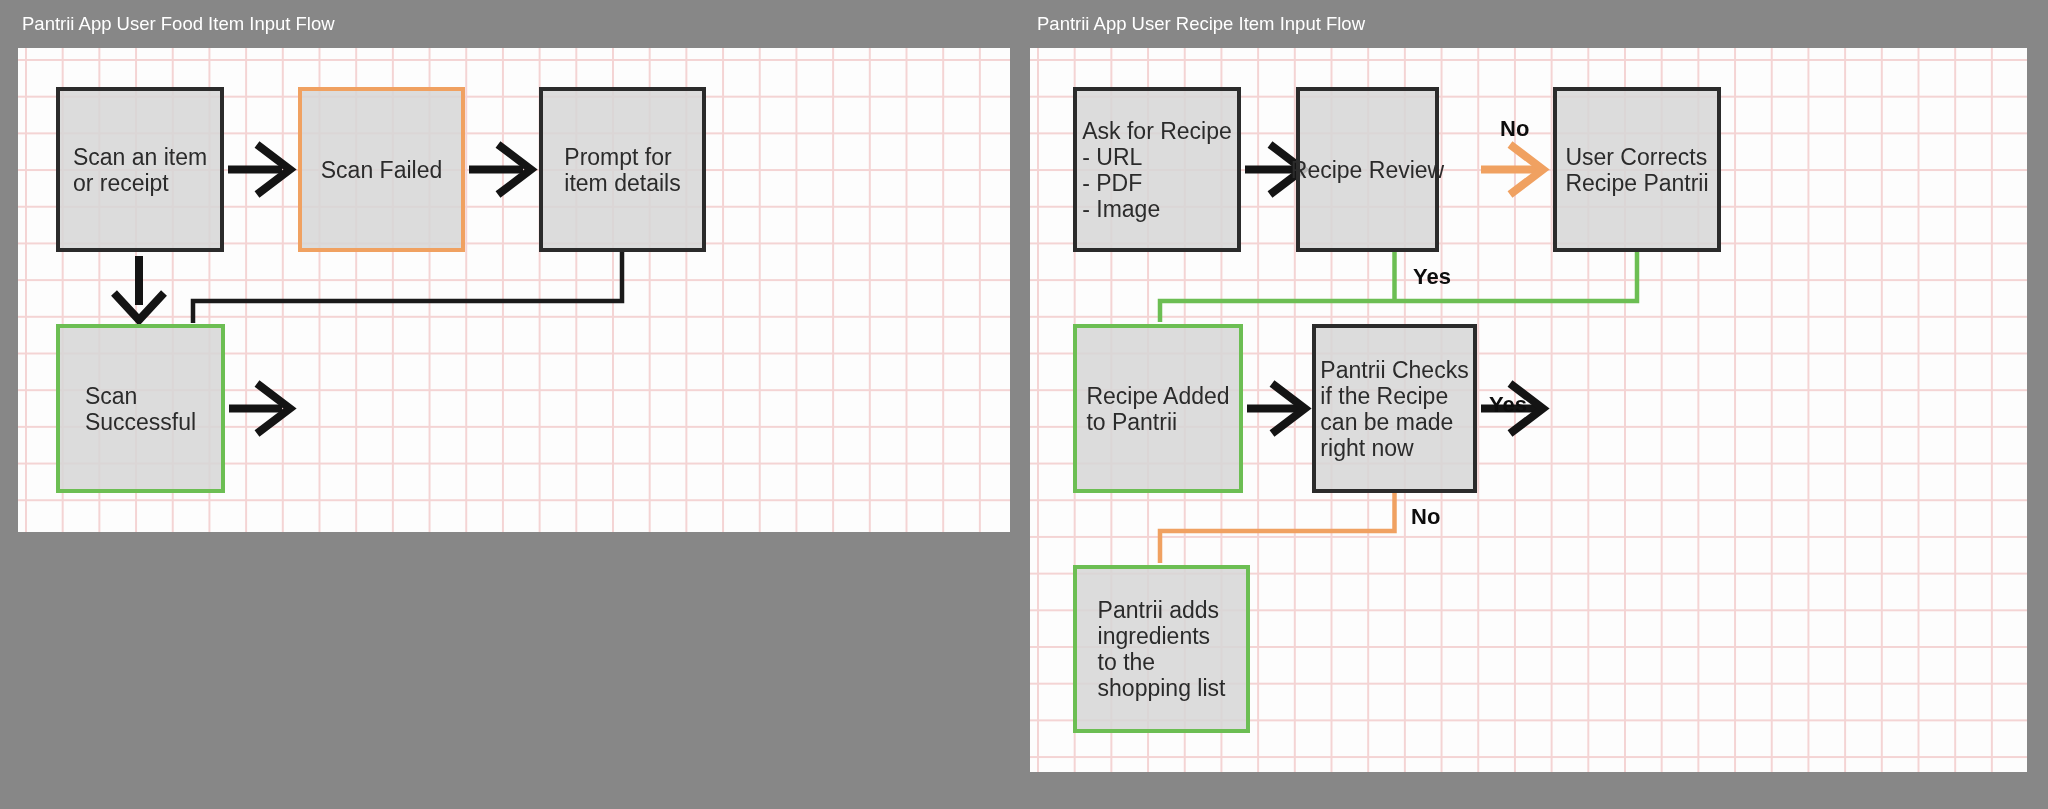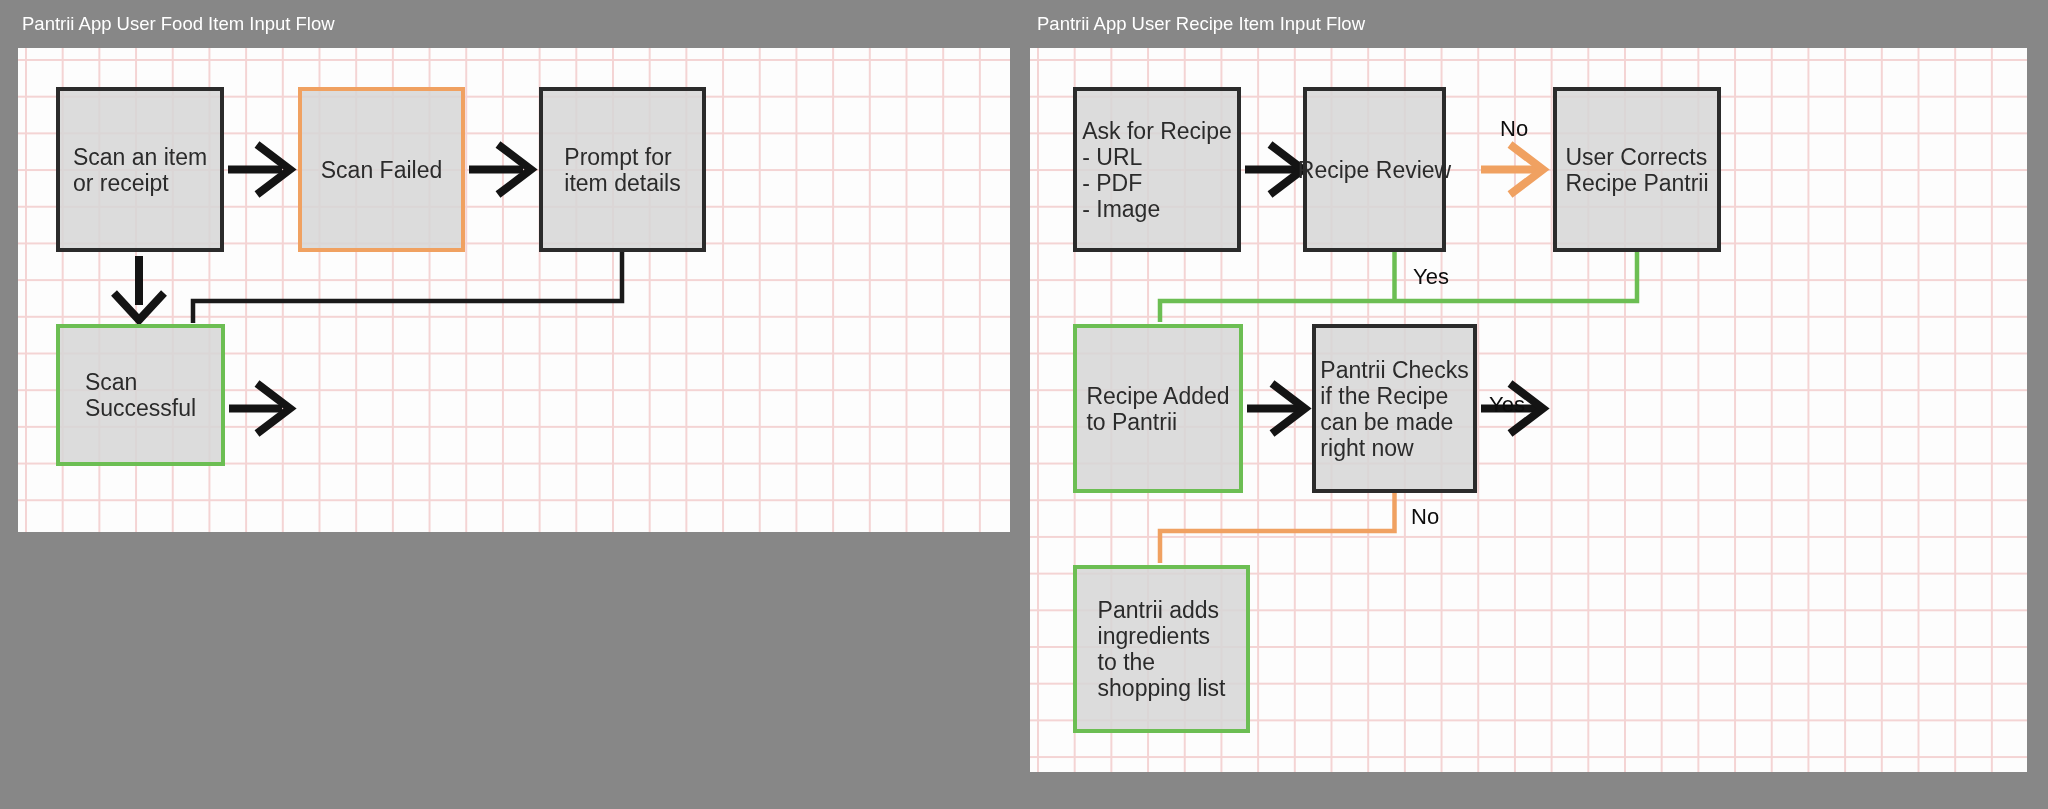--- a/index.html
+++ b/index.html
@@ -52,21 +52,21 @@
     white-space: pre;
     font-size: 23px;
     line-height: 26px;
     color: #2b2b2b;
     text-align: left;
   }
   .edge-label {
     position: absolute;
     font-size: 22px;
     line-height: 26px;
-    font-weight: normal;
+    font-weight: bold;
     color: #0d0d0d;
     white-space: pre;
   }
   
   .k8 { stroke: #141414; stroke-width: 8;   fill: none; }
   .k4 { stroke: #1a1a1a; stroke-width: 4.5; fill: none; }
   .g4 { stroke: #6cbe53; stroke-width: 4.5; fill: none; }
   .o8 { stroke: #f0a161; stroke-width: 8;   fill: none; }
   .o4 { stroke: #f0a161; stroke-width: 4.5; fill: none; }
 </style>
@@ -104,21 +104,21 @@
     <span>Scan an item
 or receipt</span>
   </div>
   <div class="node orange" style="left:280px; top:39px; width:167px; height:165px">
     <span>Scan Failed</span>
   </div>
   <div class="node" style="left:521px; top:39px; width:167px; height:165px">
     <span>Prompt for
 item details</span>
   </div>
-  <div class="node green" style="left:38px; top:276px; width:169px; height:142px">
+  <div class="node green" style="left:38px; top:276px; width:169px; height:169px">
     <span>Scan
 Successful</span>
   </div>
 </div>
 
 <div class="canvas" style="left:1030px; top:48px; width:997px; height:724px">
 
   <svg width="997" height="724" viewBox="0 0 997 724">
     <g>
       <path class="k8" d="M215 121.5 H 267"></path>
@@ -146,21 +146,21 @@
       <path class="o4" d="M364.5 445 V 483 H 130 V 515"></path>
     </g>
   </svg>
 
   <div class="node" style="left:43px; top:39px; width:168px; height:165px">
     <span>Ask for Recipe
 - URL
 - PDF
 - Image</span>
   </div>
-  <div class="node" style="left:273px; top:39px; width:143px; height:165px">
+  <div class="node" style="left:266px; top:39px; width:143px; height:165px">
     <span>Recipe Review</span>
   </div>
   <div class="node" style="left:523px; top:39px; width:168px; height:165px">
     <span>User Corrects
 Recipe Pantrii</span>
   </div>
   <div class="node green" style="left:43px; top:276px; width:170px; height:169px">
     <span>Recipe Added
 to Pantrii</span>
   </div>

